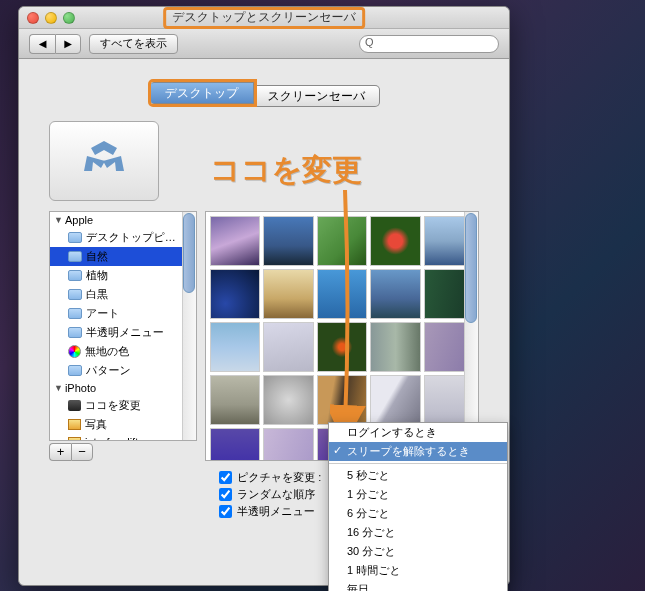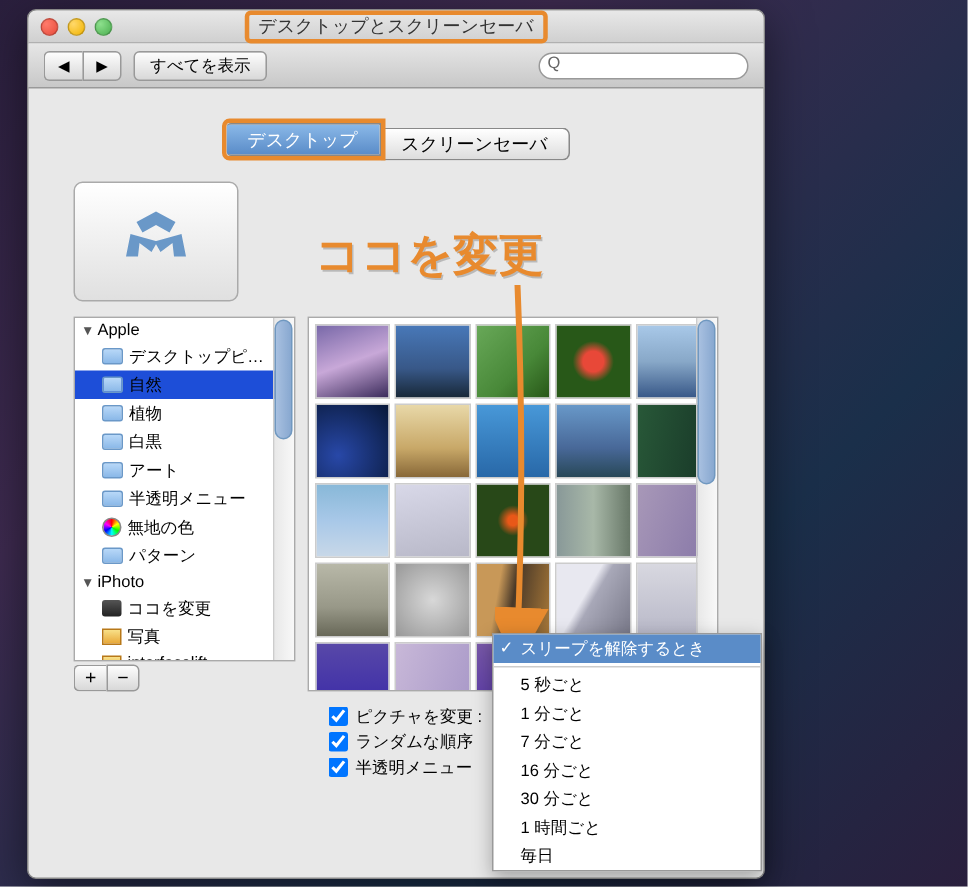--- a/index.html
+++ b/index.html
@@ -225,25 +225,26 @@
         <input type="checkbox" checked="" style="">
         <span>半透明メニュー</span>
       </div>
     </div>
 
     <div class="helpbtn">?</div>
   </div>
 </div>
 
 <div class="popup">
+  <div class="popup-item">ログインするとき</div>
   <div class="popup-item selected"><span>スリープを解除するとき</span><span class="cursor">◤</span></div>
   <hr>
   <div class="popup-item">5 秒ごと</div>
   <div class="popup-item">1 分ごと</div>
-  <div class="popup-item">7 分ごと</div>
+  <div class="popup-item">6 分ごと</div>
   <div class="popup-item">16 分ごと</div>
   <div class="popup-item">30 分ごと</div>
   <div class="popup-item">1 時間ごと</div>
   <div class="popup-item">毎日</div>
 </div>
 
 <div class="annotation">ココを変更</div>
 <svg class="arrow" width="40" height="250">
   <defs>
       <marker id="ah" markerWidth="10" markerHeight="10" refX="5" refY="5" orient="auto">

